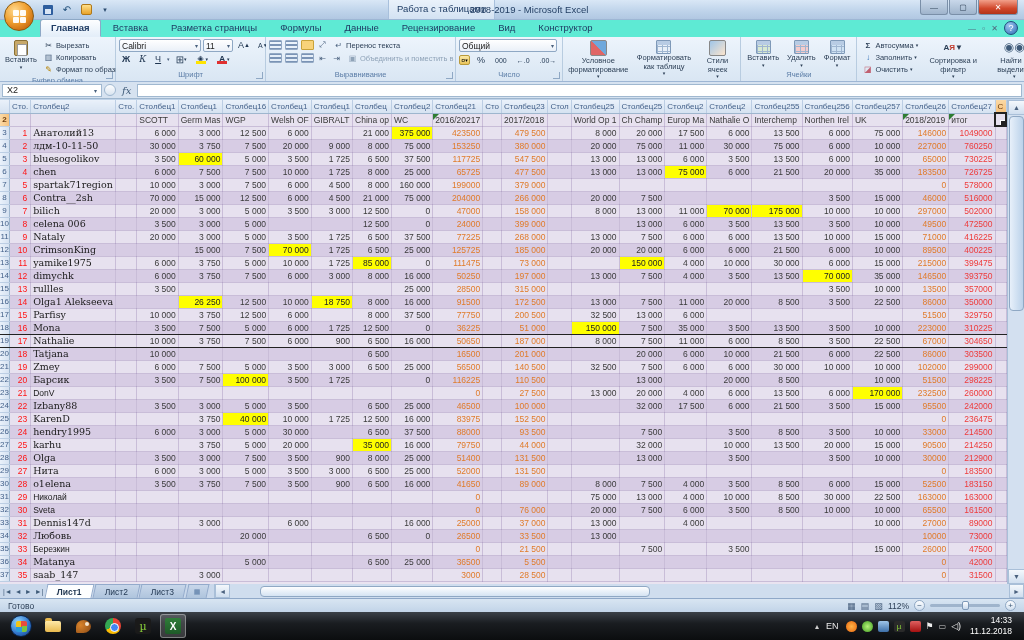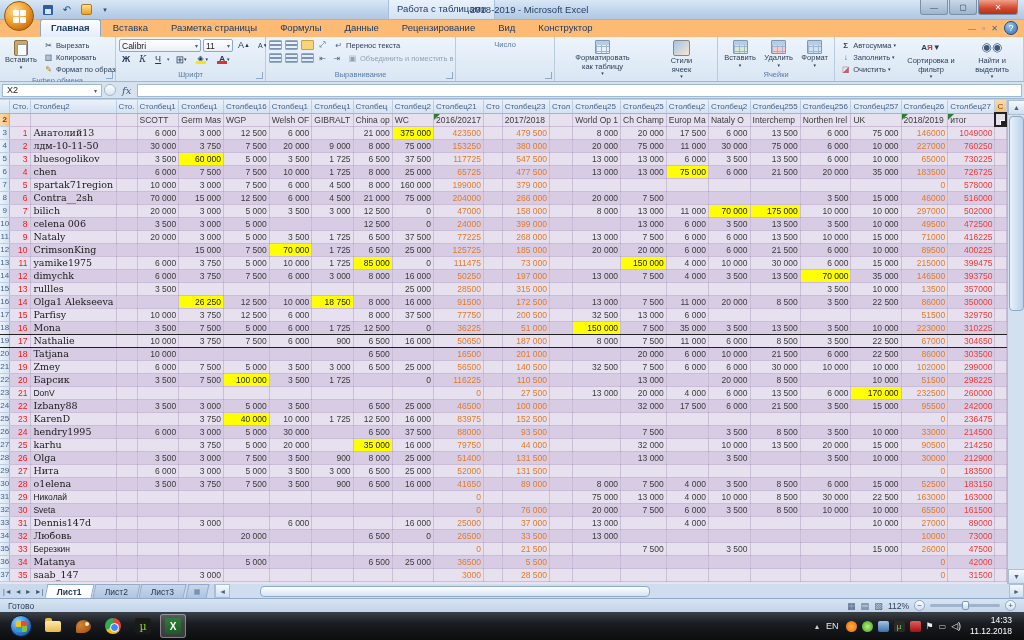--- a/index.html
+++ b/index.html
@@ -25,21 +25,21 @@
     background:linear-gradient(#EAF2FB,#D3E2F2); border-left:1px solid #A8C0DC; border-right:1px solid #A8C0DC;
     font-size:9.5px; color:#1F3C64; }
   #title-text { position:absolute; top:4px; left:470px; font-size:9.5px; color:#1E3A5F; }
   .winbtns { position:absolute; top:0; right:6px; display:flex; }
   .winbtn { width:28px; height:15px; border:1px solid #7A8FA8; border-top:none; display:flex; align-items:center;
     justify-content:center; font-size:8px; color:#fff; background:linear-gradient(#C9D8EA,#9FB4CC);
     color:#2B3E55; border-radius:0 0 3px 3px; margin-left:1px; }
   .winbtn.close { background:linear-gradient(#F2A08A,#D1472B 60%,#B23318); color:#fff; width:40px; }
 
   
-  #tabstrip { position:absolute; top:20px; left:0; right:0; height:17px; background:#fdba74; display:flex;
+  #tabstrip { position:absolute; top:20px; left:0; right:0; height:17px; background:#5eead4; display:flex;
     align-items:flex-end; padding-left:40px; }
   .rtab { font-size:9.5px; color:#1F3C64; padding:2px 10px 3px; margin-right:1px; border-radius:3px 3px 0 0;
     border:1px solid transparent; }
   .rtab.active { background:linear-gradient(#FDFEFF,#E4EEF9); border-color:#8DA8C6; border-bottom-color:#E4EEF9; font-weight:bold; }
   #tabstrip .help-cluster { margin-left:auto; display:flex; align-items:center; gap:4px; padding:0 6px 2px; }
   .helpbtn { width:14px; height:14px; border-radius:50%; background:radial-gradient(circle at 35% 30%,#9FC6F0,#2E6DB5);
     color:#fff; font-size:9px; display:flex; align-items:center; justify-content:center; border:1px solid #1F4E79; }
   .docbtns { font-size:8px; color:#51667E; letter-spacing:2px; }
 
   
@@ -313,26 +313,44 @@
               <span style="max-width:108px;overflow:hidden">Объединить и поместить в центре</span>
               <span style="font-size:5px">▾</span>
             </div>
         </div>
       </div>
       <div class="grp-label">Выравнивание</div>
       <div class="launcher"></div>
     </div>
 
     <div class="grp" style="width:108px">
+      <div class="grp-body" style="flex-direction:column; gap:2px">
+        <div class="combo" style="width:98px">
+            <span>Общий</span>
+            <span class="arr">▾</span>
+          </div>
+        <div style="display:flex; gap:4px; align-items:center">
+          <span class="ic10" style="background:linear-gradient(#FBE9A6,#E8C35A);border:1px solid #B99A3A;font-size:7px">¤<span style="font-size:5px">▾</span></span>
+          <span class="fontbtn">%</span>
+          <span class="fontbtn" style="font-size:7px">000</span>
+          <span class="fontbtn" style="font-size:7px">←.0</span>
+          <span class="fontbtn" style="font-size:7px">.00→</span>
+        </div>
+      </div>
       <div class="grp-label">Число</div>
       <div class="launcher"></div>
     </div>
 
     <div class="grp" style="width:178px">
       <div class="grp-body" style="justify-content:space-around">
+        <div class="bigbtn" style="width:64px">
+          <div class="ic16" style="background:linear-gradient(45deg,#E06666 50%,#6FA8DC 50%);border:1px solid #888"></div>
+          <span>Условное форматирование</span>
+            <span style="font-size:5px">▾</span>
+        </div>
         <div class="bigbtn" style="width:64px">
           <div class="grid-ic"></div>
           <span>Форматировать как таблицу</span>
             <span style="font-size:5px">▾</span>
         </div>
         <div class="bigbtn" style="width:40px">
           <div class="ic16" style="background:linear-gradient(135deg,#9FC5E8,#FCE5CD);border:1px solid #888"></div>
           <span>Стили ячеек</span>
             <span style="font-size:5px">▾</span>
         </div>
@@ -474,21 +492,21 @@
             <td class="dc t2">GIBRALT</td>
             <td class="dc t2">China op</td>
             <td class="dc t2">WC</td>
             <td class="dc t2 or tri">2016/20217</td>
             <td class="dc"></td>
             <td class="dc t2 or">2017/2018</td>
             <td class="dc"></td>
             <td class="dc t2">World Op 1</td>
             <td class="dc t2">Ch Champ</td>
             <td class="dc t2">Europ Ma</td>
-            <td class="dc t2">Nataly O</td>
+            <td class="dc t2">Nathalie O</td>
             <td class="dc t2">Interchemp</td>
             <td class="dc t2">Northen Irel</td>
             <td class="dc t2">UK</td>
             <td class="dc t2 or tri">2018/2019</td>
             <td class="dc t2 red tri">итог</td>
             <td class="dc sel"></td>
           </tr>
           <tr class="lt">
             <td class="rh">3</td>
             <td class="dc num">1</td>

